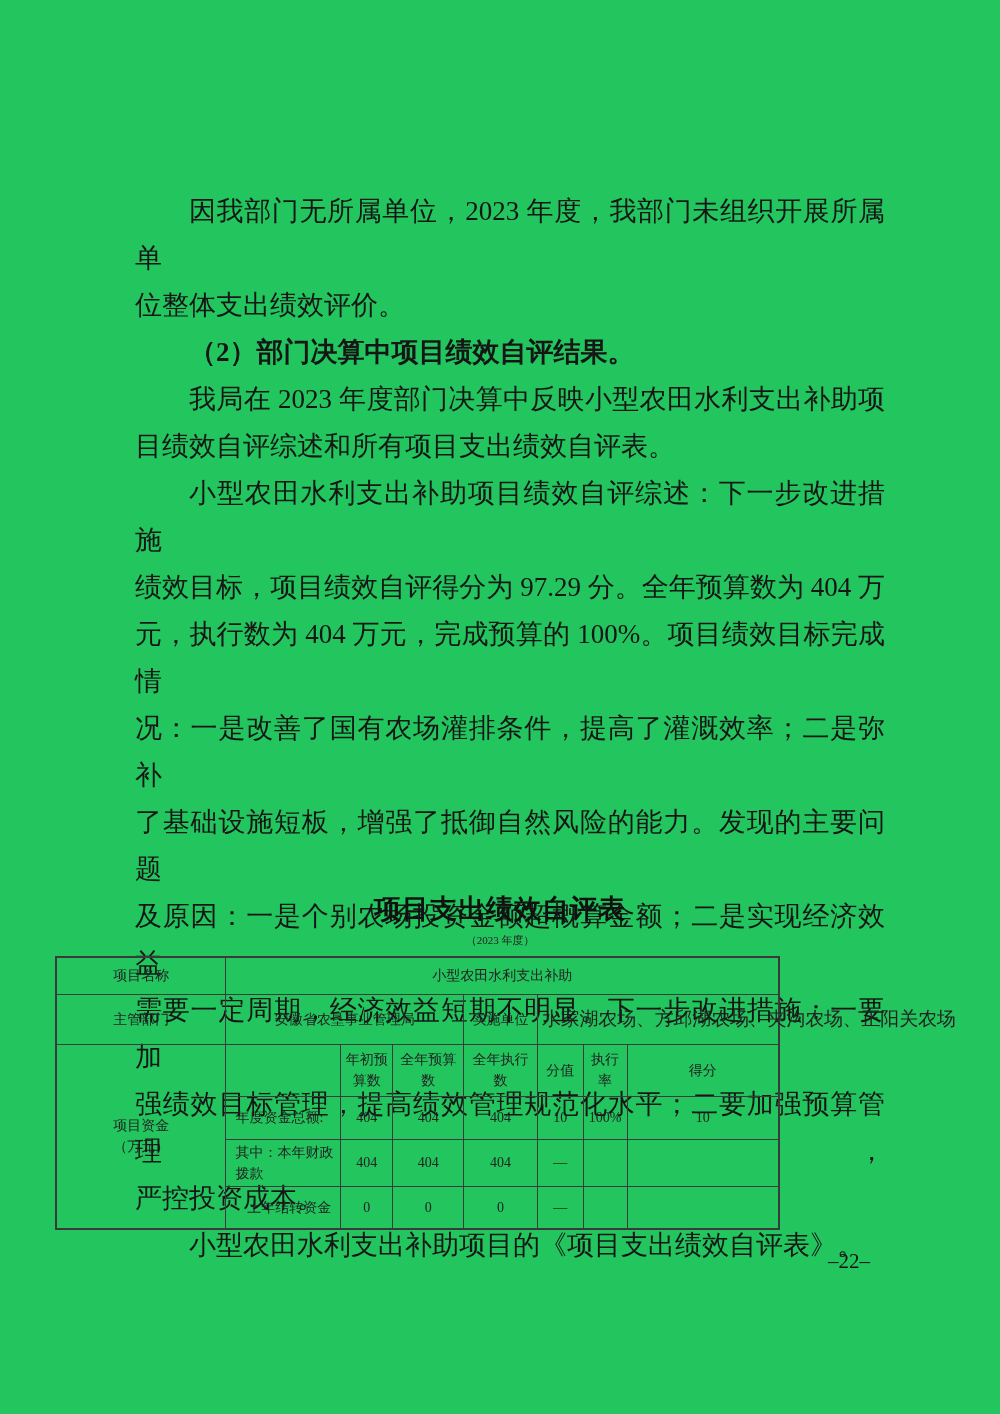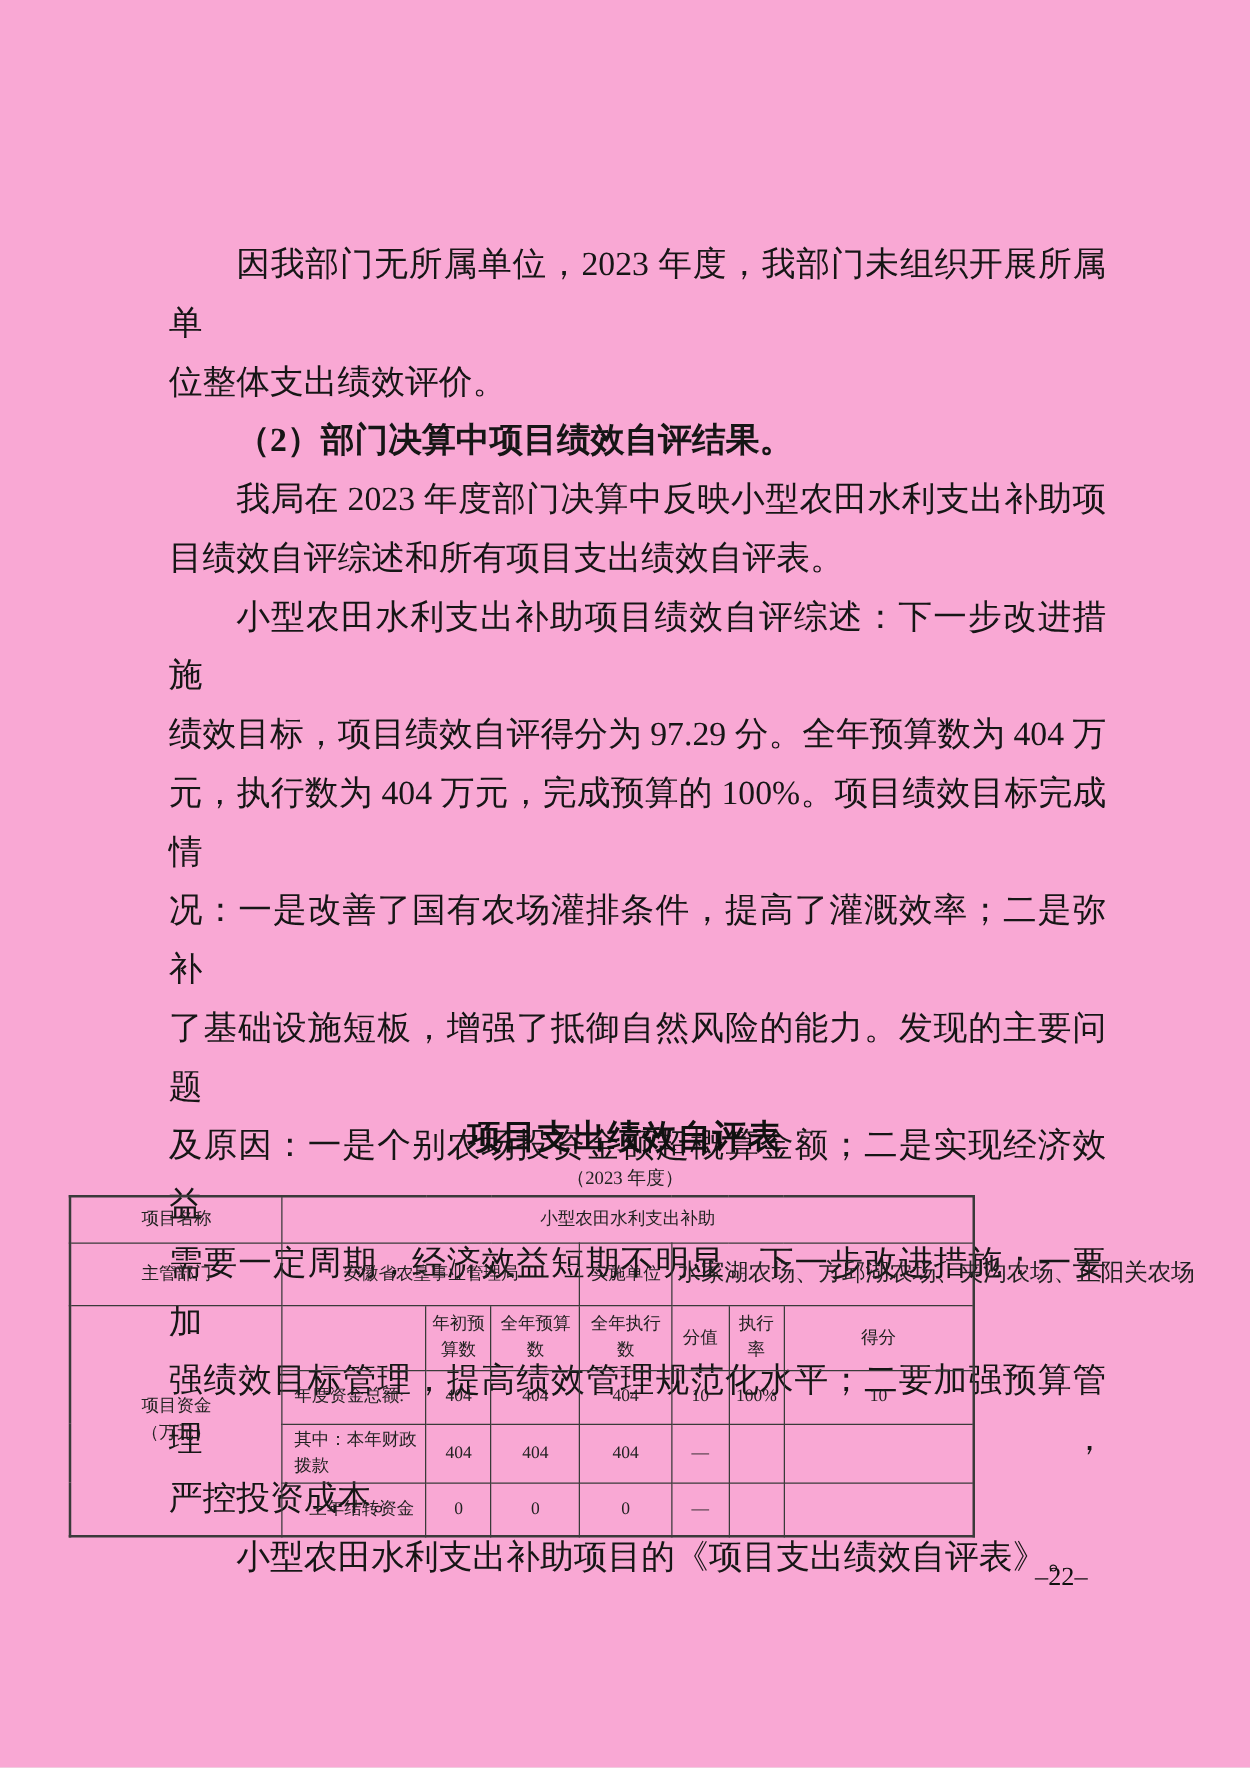--- a/index.html
+++ b/index.html
@@ -2,21 +2,21 @@
 <html><head>
 <meta charset="utf-8">
 <style>
   * { margin: 0; padding: 0; box-sizing: border-box; }
   html, body { background: #e8e8e8; }
   .page {
     position: relative;
     width: 1000px;
     height: 1414px;
     margin: 0 auto;
-    background: #f9a8d4;
+    background: #22c55e;
     font-family: "Liberation Serif", "DejaVu Serif", serif;
     color: #1a1a1a;
     overflow: hidden;
   }
   .body-text {
     position: absolute;
     left: 135px;
     top: 188px;
     width: 750px;
     font-size: 27px;
@@ -41,21 +41,21 @@
     font-size: 27px;
     letter-spacing: 1px;
     color: #111;
   }
   .table-subtitle {
     position: absolute;
     top: 933px;
     left: 0;
     width: 100%;
     text-align: center;
-    font-size: 15px;
+    font-size: 11px;
     color: #222;
   }
   table.eval {
     position: absolute;
     left: 55px;
     top: 956px;
     width: 725px;
     border-collapse: collapse;
     table-layout: fixed;
     font-size: 14px;

